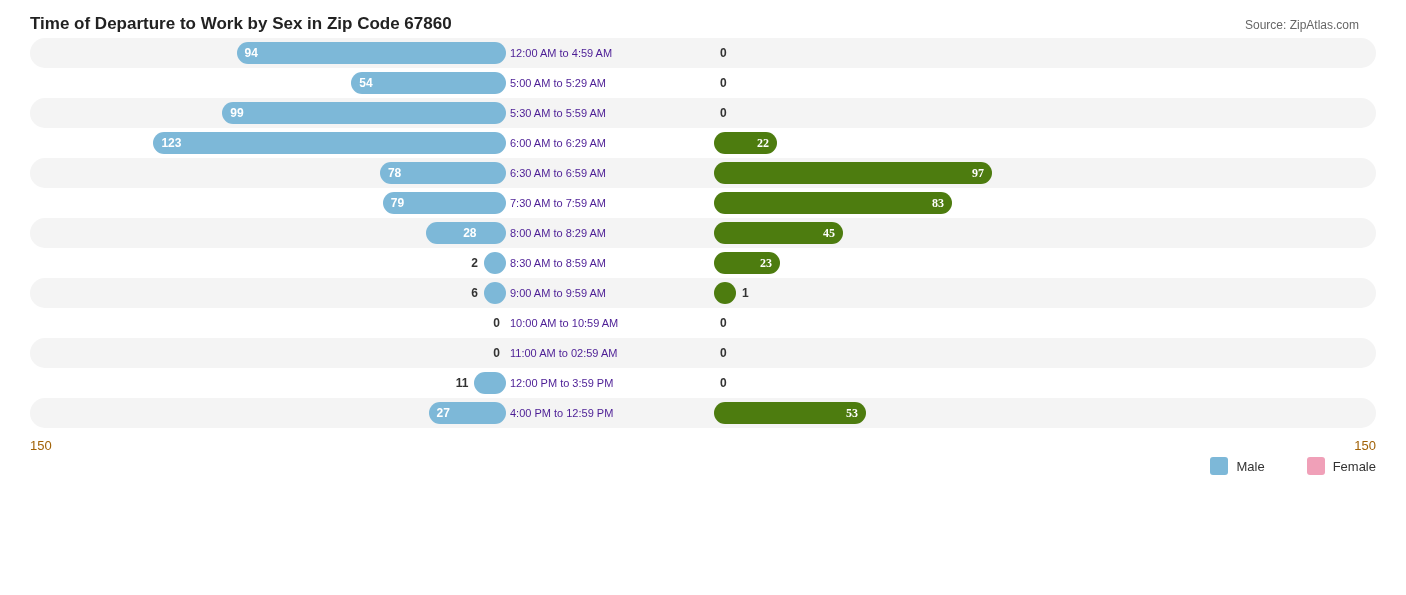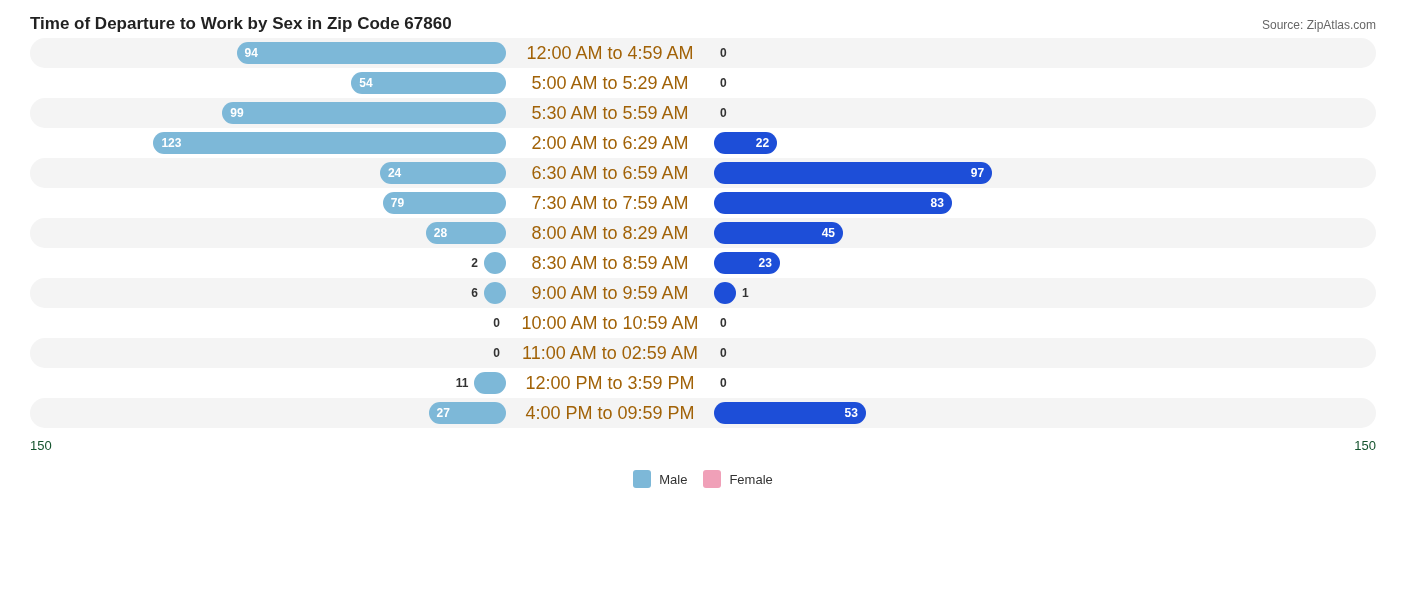--- a/index.html
+++ b/index.html
@@ -18,21 +18,21 @@
     }
     .chart-title {
       font-size: 17px;
       font-weight: 600;
       color: #222;
       margin-bottom: 4px;
     }
     .source-label {
       position: absolute;
       top: 18px;
-      right: 30px;
+      right: 47px;
       font-size: 12px;
       color: #666;
     }
     .chart-area {
       display: flex;
       flex-direction: column;
       gap: 0px;
       width: 100%;
     }
     .row {
@@ -64,45 +64,46 @@
       width: 480px;
       display: flex;
       align-items: center;
       justify-content: flex-start;
       height: 100%;
       padding-left: 4px;
       position: relative;
     }
     .center-label {
       width: 200px;
-      text-align: center;
-      font-size: 18px;
-      color: #a16207;
+      text-align: left;
+      font-size: 11px;
+      color: #4c1d95;
       flex-shrink: 0;
       z-index: 2;
     }
     .bar-male {
       background: #7db8d8;
       height: 22px;
       border-radius: 11px;
       display: flex;
       align-items: center;
       justify-content: flex-start;
       padding-left: 8px;
       position: relative;
     }
     .bar-female {
-      background: #1d4ed8;
+      background: #4d7c0f;
       height: 22px;
       border-radius: 11px;
       display: flex;
       align-items: center;
       justify-content: flex-end;
       padding-right: 8px;
       position: relative;
+      font-family: Liberation Serif, serif;
     }
     .bar-label-male {
       font-size: 12px;
       font-weight: 600;
       color: #fff;
       white-space: nowrap;
     }
     .bar-label-female {
       font-size: 12px;
       font-weight: 600;
@@ -126,28 +127,28 @@
       text-align: left;
     }
     .axis-labels {
       display: flex;
       justify-content: space-between;
       padding: 6px 0 4px 0;
       margin-top: 4px;
     }
     .axis-label {
       font-size: 13px;
-      color: #14532d;
+      color: #a16207;
       font-weight: 500;
     }
     .legend {
       display: flex;
-      justify-content: center;
-      gap: 16px;
-      margin-top: 13px;
+      justify-content: flex-end;
+      gap: 42px;
+      margin-top: 0;
     }
     .legend-item {
       display: flex;
       align-items: center;
       gap: 8px;
       font-size: 13px;
       color: #333;
     }
     .legend-box {
       width: 18px;
@@ -197,31 +198,31 @@
         <div class="right-section">
           <span class="outer-label-right">0</span>
         </div>
       </div>
       <div class="row">
         <div class="left-section">
           <div class="bar-male" style="width: 352.6px;">
             <span class="bar-label-male">123</span>
           </div>
         </div>
-        <div class="center-label">2:00 AM to 6:29 AM</div>
+        <div class="center-label">6:00 AM to 6:29 AM</div>
         <div class="right-section">
           <div class="bar-female" style="width: 63.0667px;">
             <span class="bar-label-female">22</span>
           </div>
         </div>
       </div>
       <div class="row">
         <div class="left-section">
           <div class="bar-male" style="width: 126.133px;">
-            <span class="bar-label-male">24</span>
+            <span class="bar-label-male">78</span>
           </div>
         </div>
         <div class="center-label">6:30 AM to 6:59 AM</div>
         <div class="right-section">
           <div class="bar-female" style="width: 278.067px;">
             <span class="bar-label-female">97</span>
           </div>
         </div>
       </div>
       <div class="row">
@@ -232,21 +233,21 @@
         </div>
         <div class="center-label">7:30 AM to 7:59 AM</div>
         <div class="right-section">
           <div class="bar-female" style="width: 237.933px;">
             <span class="bar-label-female">83</span>
           </div>
         </div>
       </div>
       <div class="row">
         <div class="left-section">
-          <div class="bar-male" style="width: 80.2667px;">
+          <div class="bar-male" style="width: 80.2667px; justify-content: center;">
             <span class="bar-label-male">28</span>
           </div>
         </div>
         <div class="center-label">8:00 AM to 8:29 AM</div>
         <div class="right-section">
           <div class="bar-female" style="width: 129px;">
             <span class="bar-label-female">45</span>
           </div>
         </div>
       </div>
@@ -300,21 +301,21 @@
         <div class="right-section">
           <span class="outer-label-right">0</span>
         </div>
       </div>
       <div class="row">
         <div class="left-section">
           <div class="bar-male" style="width: 77.4px;">
             <span class="bar-label-male">27</span>
           </div>
         </div>
-        <div class="center-label">4:00 PM to 09:59 PM</div>
+        <div class="center-label">4:00 PM to 12:59 PM</div>
         <div class="right-section">
           <div class="bar-female" style="width: 151.933px;">
             <span class="bar-label-female">53</span>
           </div>
         </div>
       </div>
     </div>
 
   <div class="axis-labels">
     <span class="axis-label">150</span>

